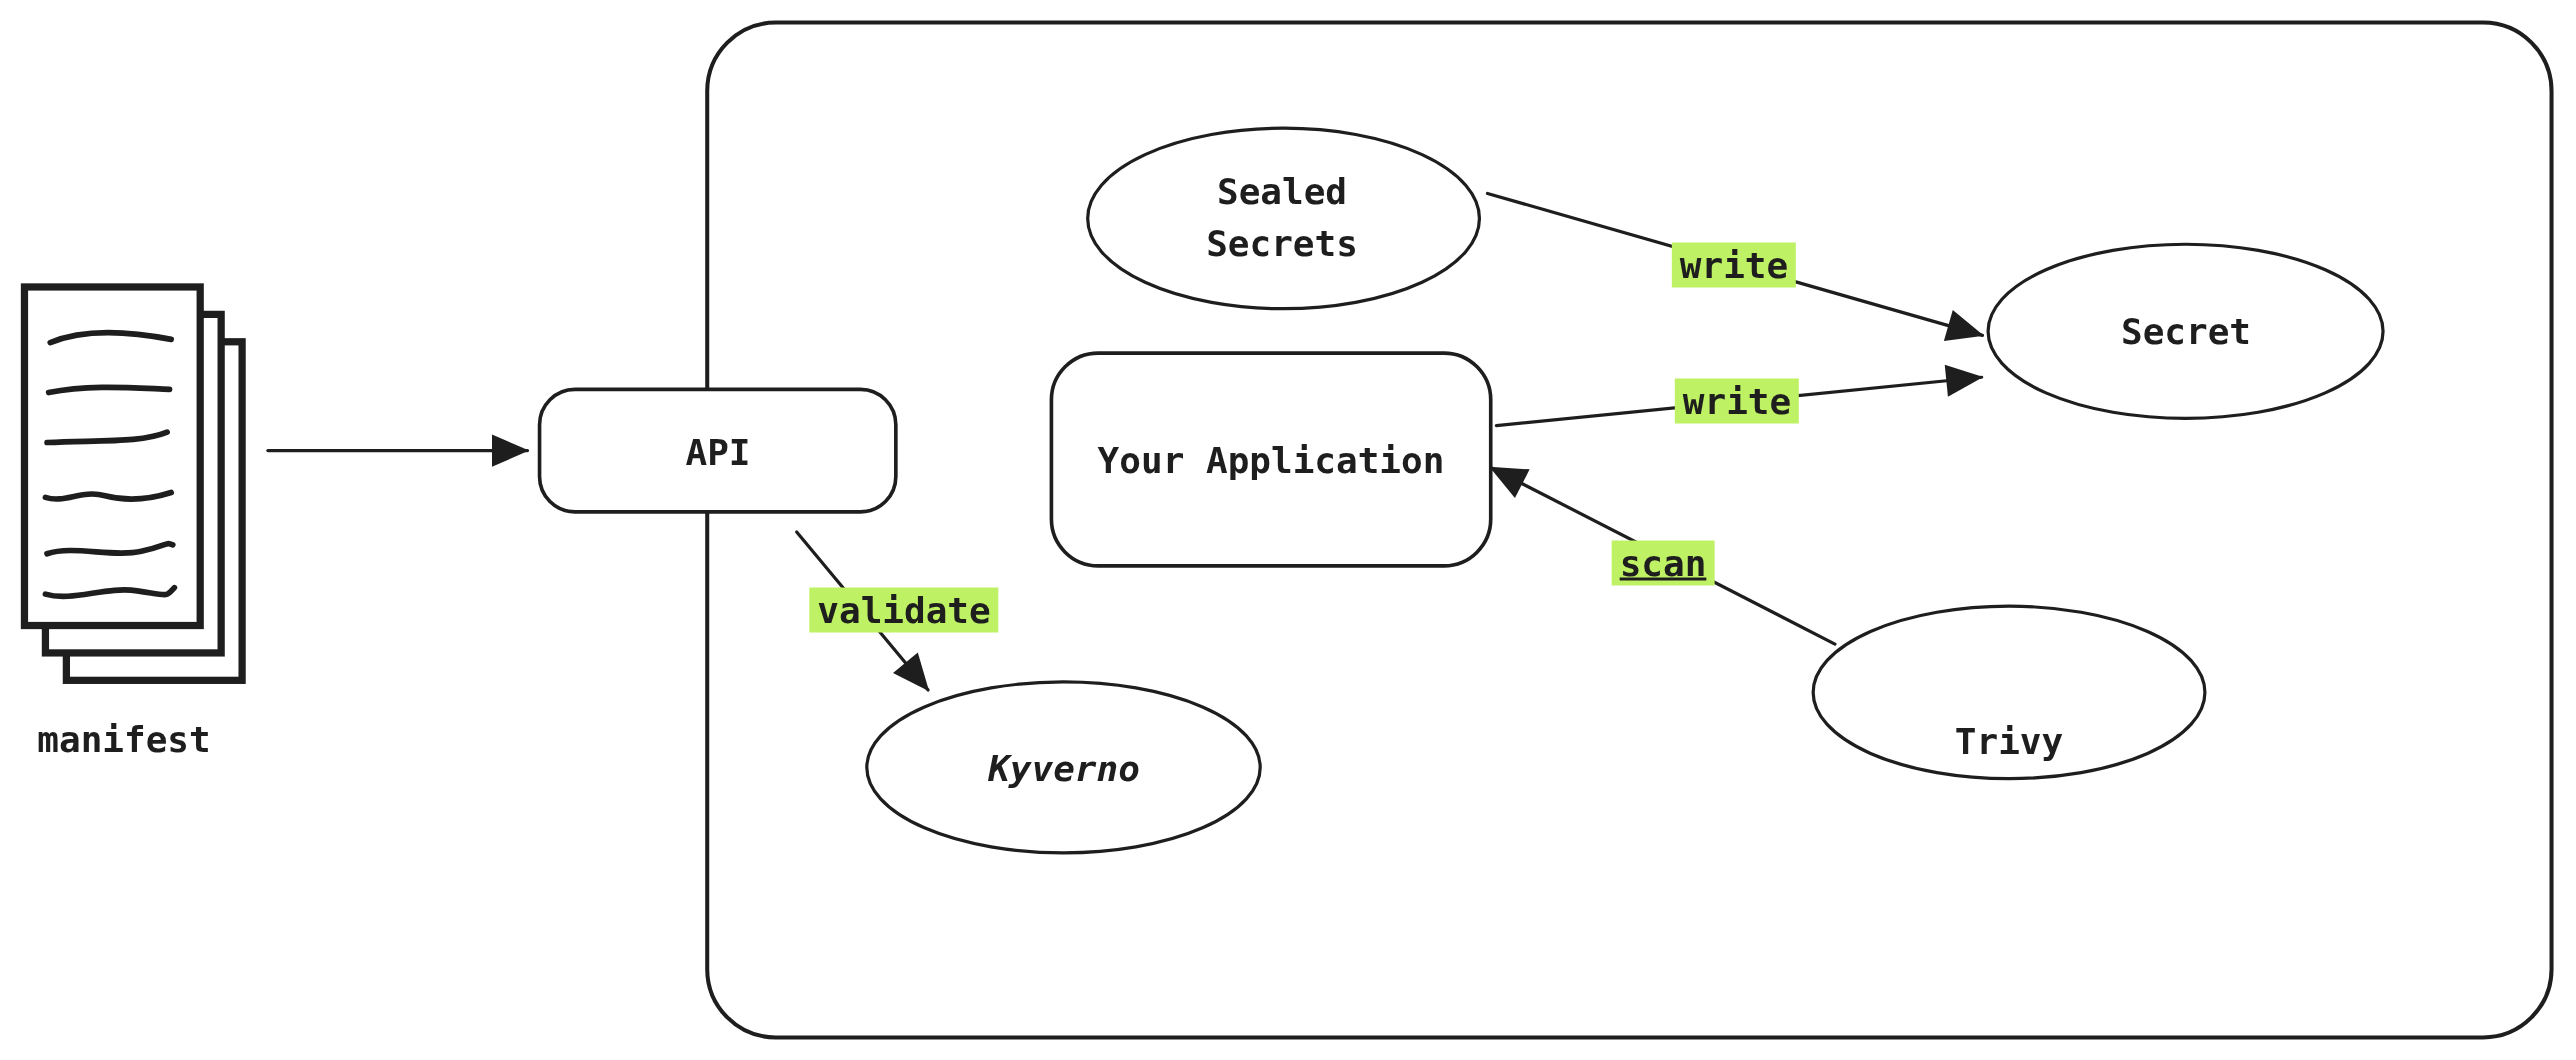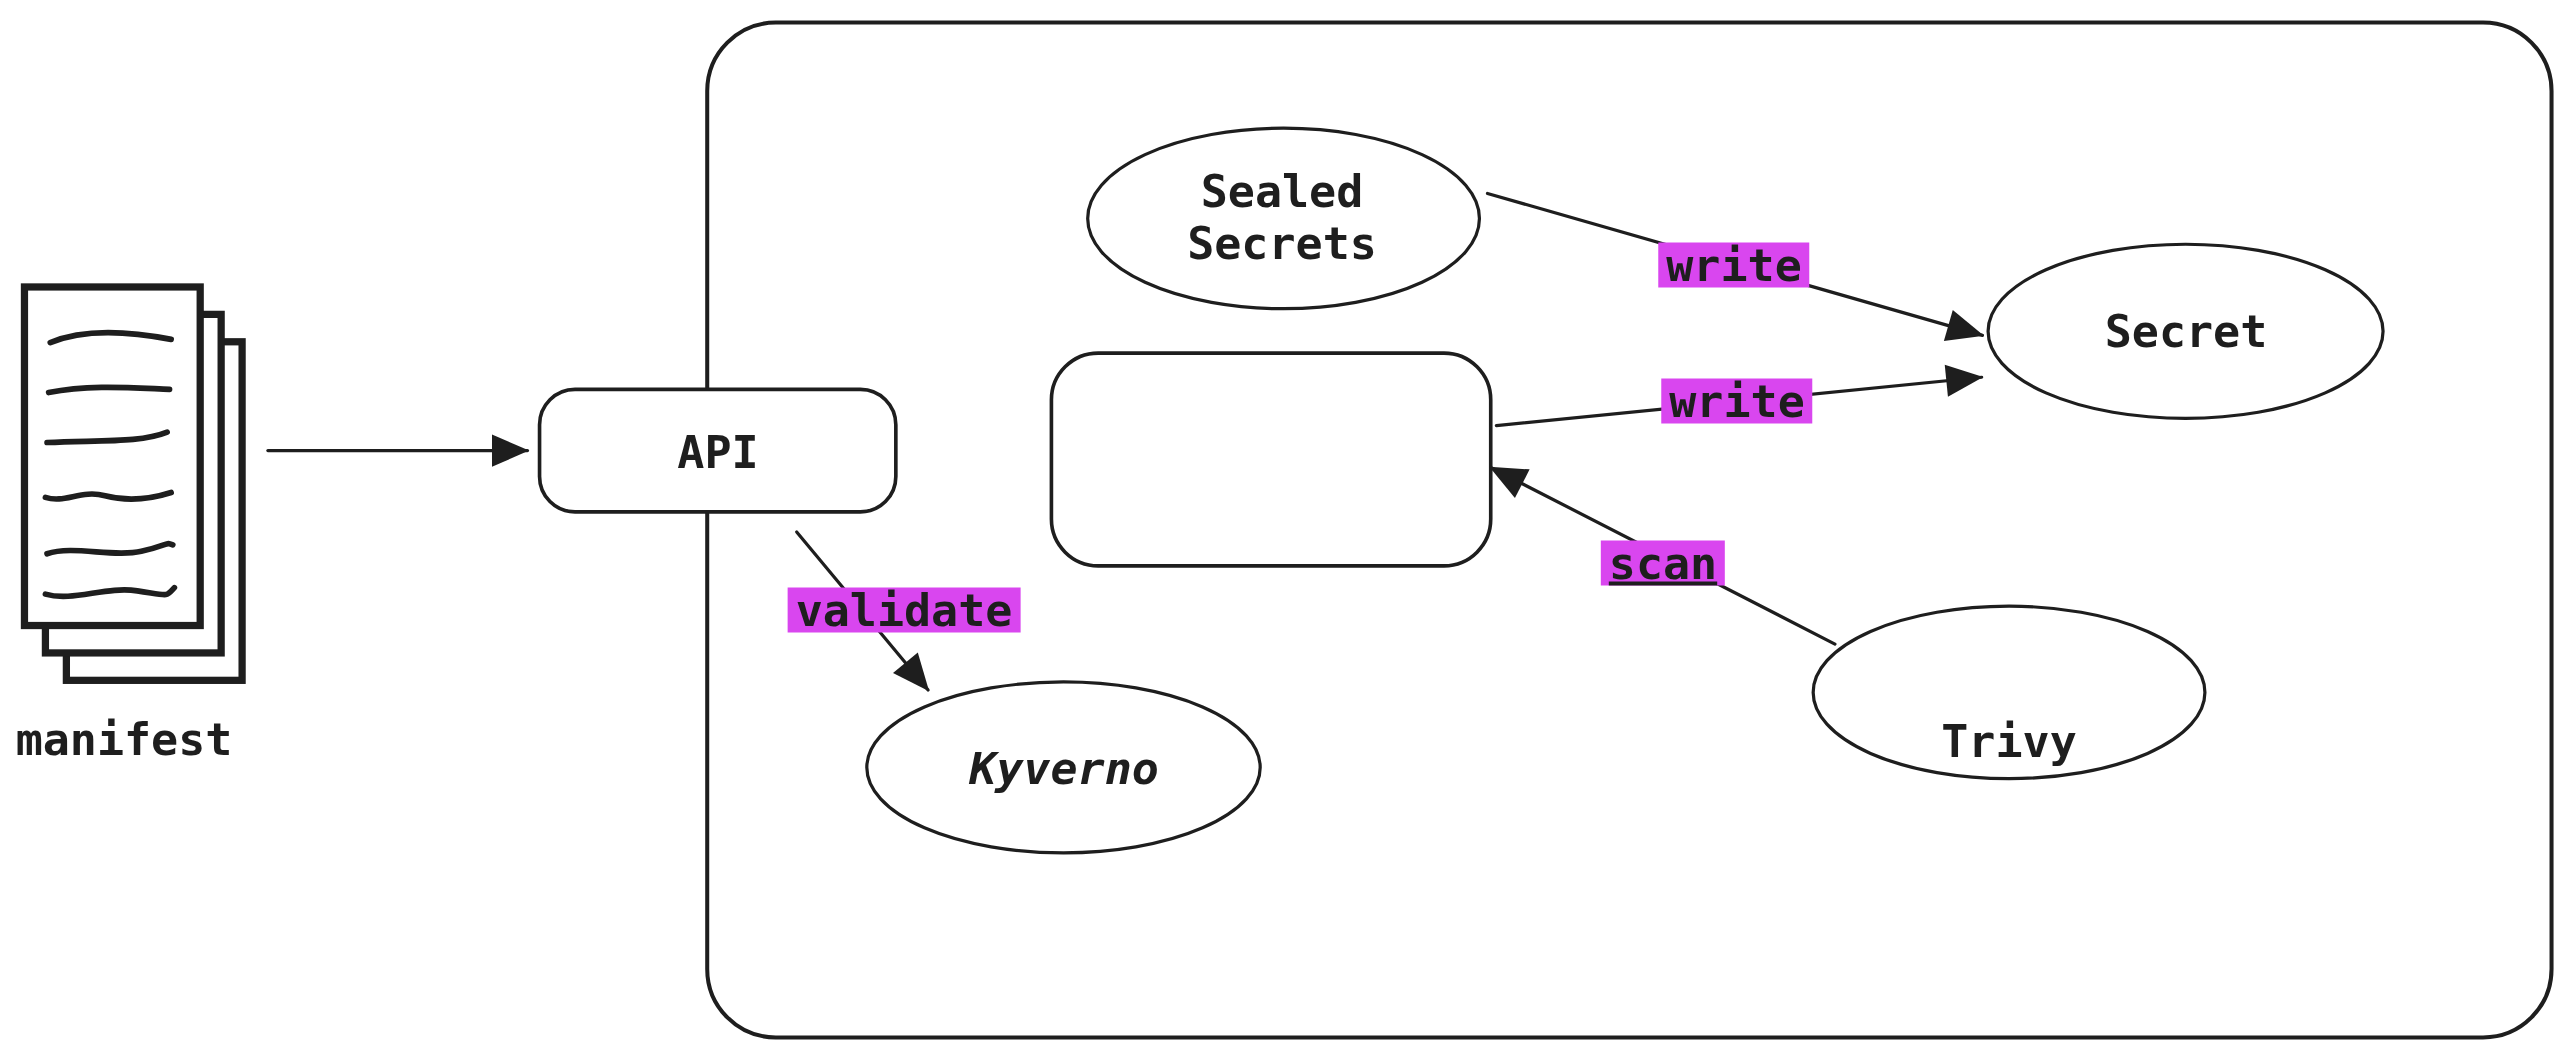--- a/index.html
+++ b/index.html
@@ -17,29 +17,29 @@
     overflow: hidden;
   }
   .stage svg.diagram-layer {
     position: absolute;
     left: 0;
     top: 0;
   }
   .lbl {
     position: absolute;
     transform: translate(-50%, -50%);
-    font-size: 45px;
+    font-size: 36px;
     font-weight: 700;
     line-height: 45px;
     color: #1e1e1e;
     white-space: nowrap;
     text-align: center;
   }
   .edge-lbl {
-    background: #d946ef;
+    background: #bef264;
     padding: 0 8px;
   }
   .two-line {
     line-height: 52px;
   }
 </style>
 </head>
 <body>
 
 <div class="stage">
@@ -87,20 +87,21 @@
 
   <div class="lbl" style="left:718px; top:452px;">API</div>
 
   <div class="lbl two-line" style="left:1282px; top:218px;">
     <div>Sealed</div>
     <div>Secrets</div>
   </div>
 
   <div class="lbl" style="left:2186px; top:331px;">Secret</div>
 
+  <div class="lbl" style="left:1271px; top:460px;">Your Application</div>
 
   <div class="lbl" style="left:1064px; top:768px;font-style:italic;">Kyverno</div>
 
   <div class="lbl" style="left:2009px; top:693px;margin-top:48px;">Trivy</div>
 
 
   <div class="lbl edge-lbl" style="left:904px; top:610px;">validate</div>
 
   <div class="lbl edge-lbl" style="left:1734px; top:265px;">write</div>
 

